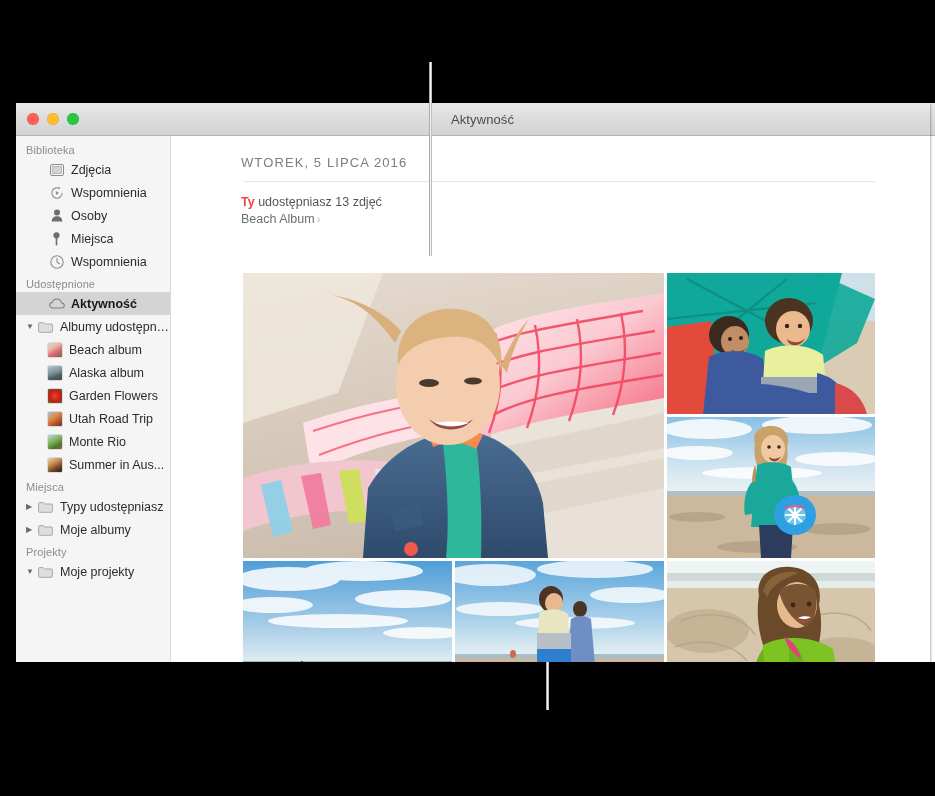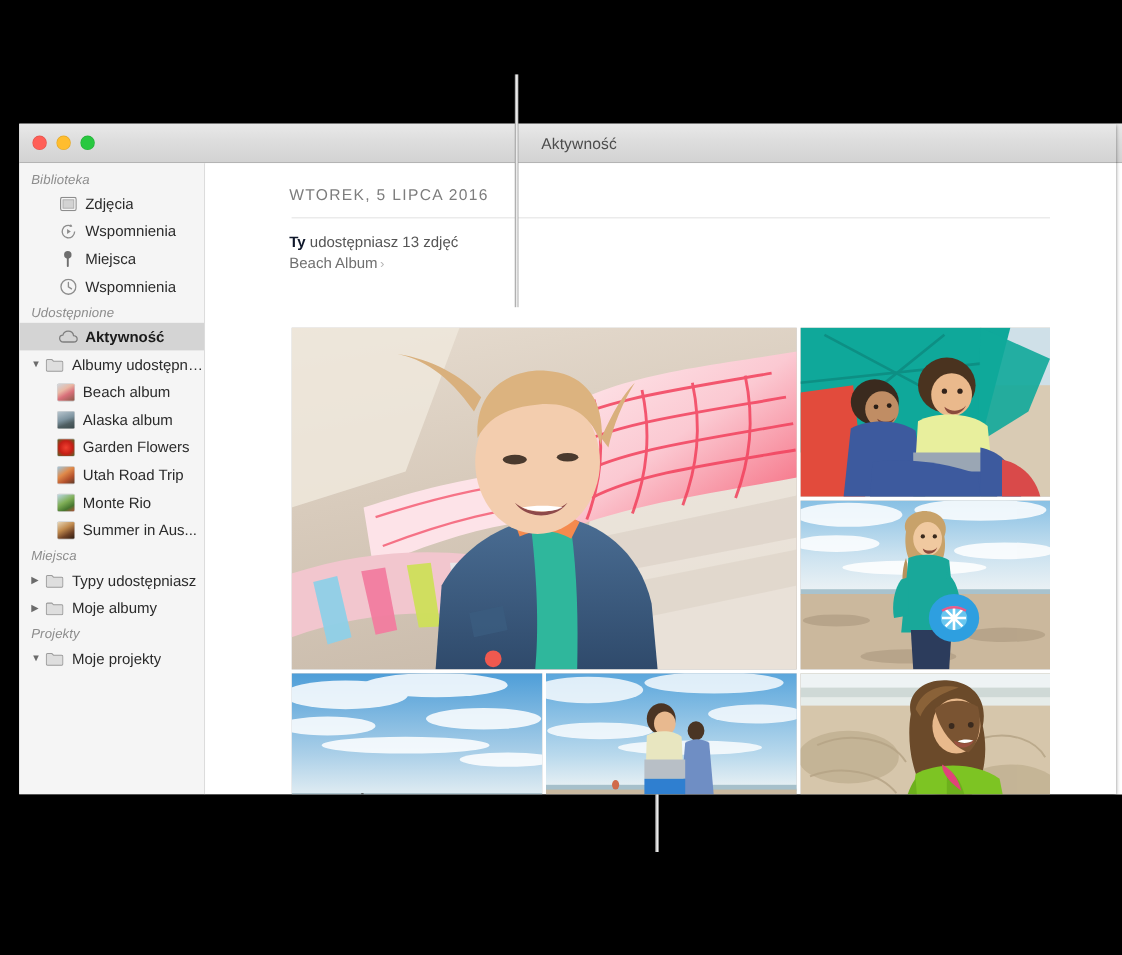--- a/index.html
+++ b/index.html
@@ -63,21 +63,20 @@
     border-right:1px solid #dcdcdc;
     padding-top:8px;
     overflow:hidden;
     position:relative;
   }
   .sec-head {
     font-size:11px; color:#8c8c8c;
     padding:0 0 2px 10px;
     margin-top:5px;
     letter-spacing:.1px;
-    font-style:italic;
   }
   .sec-head:first-child { margin-top:0; }
   .row {
     display:flex; align-items:center;
     height:23px;
     padding-left:10px;
     font-size:12.5px; color:#2b2b2b;
     white-space:nowrap;
   }
   .row.indent1 { padding-left:10px; }
@@ -119,21 +118,21 @@
   }
   .divider {
     height:1px; background:#e6e6e6;
     margin:11px 66px 0 72px;
   }
   .share-line {
     padding:12px 0 0 70px;
     font-size:12.5px; color:#555;
     line-height:17px;
   }
-  .share-line b { color:#0f172a; }
+  .share-line b { color:#ef4444; }
   .album-link { color:#6f6f6f; }
   .chev { color:#b5b5b5; font-size:11px; padding-left:2px; }
 
   
   .grid {
     position:absolute;
     left:72px; top:137px;
     width:632px;
     display:flex;
     gap:3px;
@@ -191,20 +190,29 @@
           <svg width="14" height="14" viewBox="0 0 14 14">
               <path d="M12.2 7A5.2 5.2 0 1 1 9.6 2.5" fill="none" stroke="#8d8d8d" stroke-width="1.1"></path>
               <path d="M9 0.7 L10.3 2.8 L7.9 3.1 Z" fill="#8d8d8d"></path>
               <path d="M5.9 4.9 L9 7 L5.9 9.1 Z" fill="#8d8d8d"></path>
             </svg>
         </span>
         <span class="lbl">Wspomnienia</span>
       </div>
 
 
+      <div class="row indent2">
+        <span class="ico">
+          <svg width="12" height="13" viewBox="0 0 12 13">
+              <circle cx="6" cy="3.4" r="3" fill="#6e6e6e"></circle>
+              <path d="M0.7 12.6 C0.7 8.8 3 7.2 6 7.2 C9 7.2 11.3 8.8 11.3 12.6 Z" fill="#6e6e6e"></path>
+            </svg>
+        </span>
+        <span class="lbl">Osoby</span>
+      </div>
 
       <div class="row indent2">
         <span class="ico">
           <svg width="9" height="14" viewBox="0 0 9 14">
               <circle cx="4.5" cy="3.3" r="3.1" fill="#6e6e6e"></circle>
               <rect x="3.7" y="5.6" width="1.6" height="7.8" rx=".7" fill="#6e6e6e"></rect>
             </svg>
         </span>
         <span class="lbl">Miejsca</span>
       </div>

